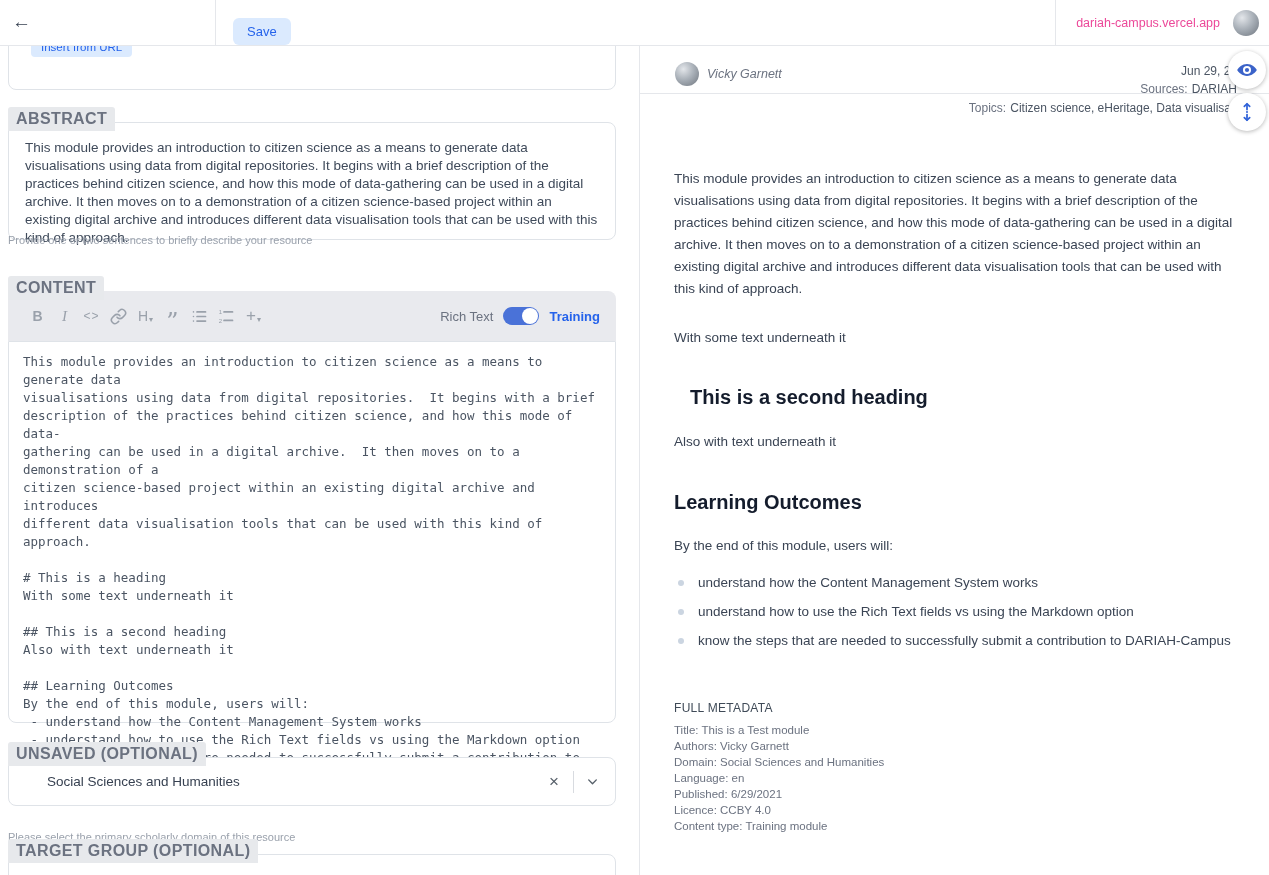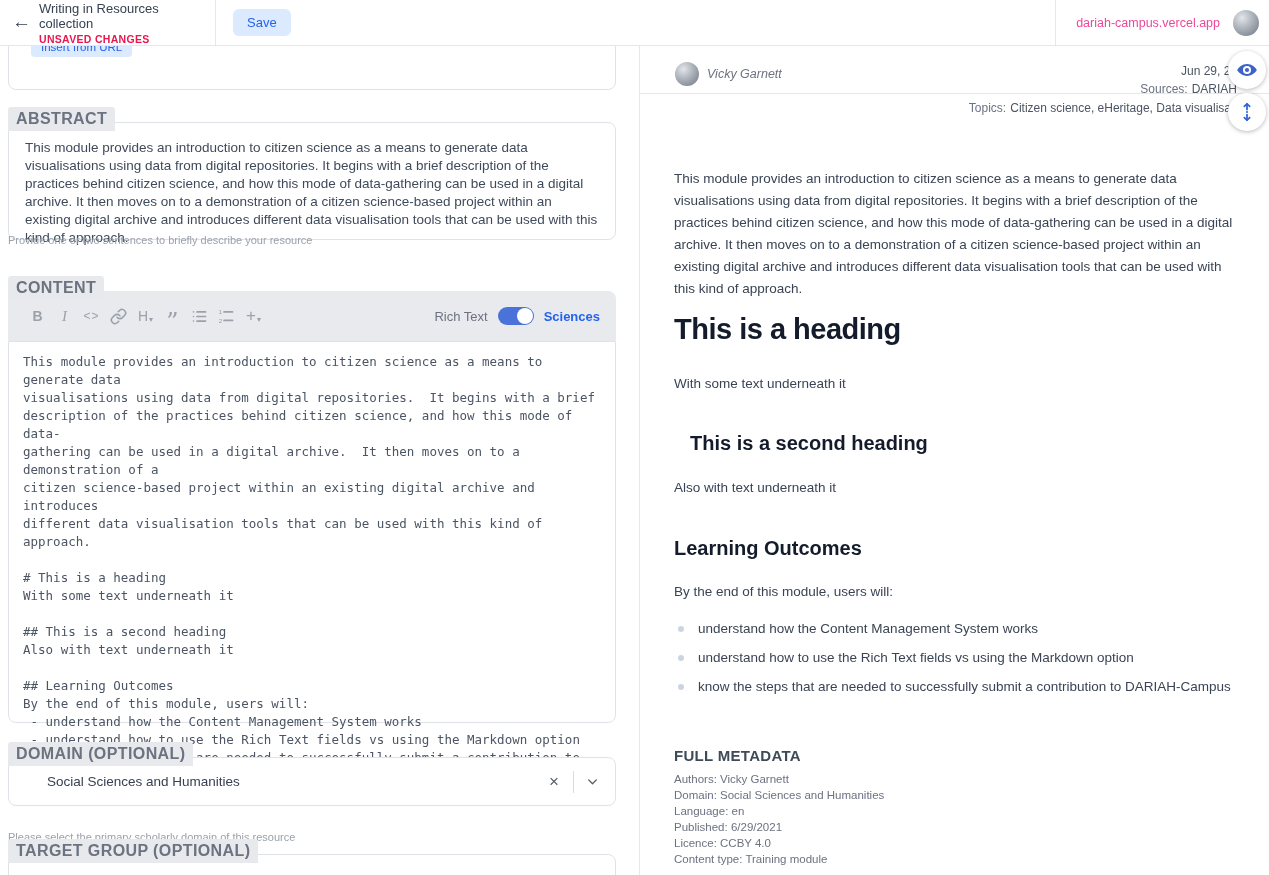--- a/index.html
+++ b/index.html
@@ -8,21 +8,21 @@
     position: relative; width: 1269px; height: 875px; overflow: hidden;
     background:#fff; font-family:"Liberation Sans",sans-serif; color:#374151;
   }
   
   .topbar{position:absolute;left:0;top:0;width:1269px;height:46px;background:#fff;
     border-bottom:1px solid #e5e7eb;display:flex;z-index:30;}
   .tb-left{width:216px;display:flex;align-items:center;padding:0 10px;border-right:1px solid #e5e7eb;}
   .back{font-size:19px;color:#374151;cursor:pointer;padding:0 8px 2px 2px;}
   .tb-title{font-size:13px;color:#374151;line-height:15px;}
   .tb-status{font-size:10.5px;font-weight:bold;color:#e8174f;letter-spacing:.3px;margin-top:2px;}
-  .tb-save{flex:1;display:flex;align-items:center;padding-left:17px;border-right:1px solid #e5e7eb;}
+  .tb-save{flex:1;display:flex;align-items:flex-end;padding-left:17px;border-right:1px solid #e5e7eb;}
   .save-btn{background:#dbeafe;color:#2563eb;border:none;border-radius:6px;font-family:inherit;
     font-size:13px;padding:6px 14px;cursor:pointer;}
   .tb-right{width:213px;display:flex;align-items:center;justify-content:flex-end;padding-right:10px;gap:13px;}
   .site{font-size:12.5px;color:#ec4899;}
   .avatar{display:inline-block;border-radius:50%;
     background:radial-gradient(circle at 35% 30%, #e3e6ea 0%, #aab1b9 45%, #6d747d 100%);}
   .tb-avatar{width:26px;height:26px;}
   
   .editor{position:absolute;left:0;top:46px;width:640px;height:829px;background:#fff;
     border-right:1px solid #e5e7eb;overflow:hidden;z-index:5;}
@@ -89,36 +89,32 @@
   .p1{margin-top:27px;}
   .pv-h2{font-size:20px;color:#141c2c;font-weight:bold;}
   .h2a{margin-top:37px;margin-left:16px;}
   .p2{margin-top:22px;}
   .h2b{margin-top:38px;}
   .p3{margin-top:21px;}
   .outcomes{list-style:none;margin-top:16px;}
   .outcomes li{position:relative;padding-left:24px;font-size:13.5px;line-height:20px;color:#3a4454;margin-bottom:9px;}
   .outcomes li::before{content:"";position:absolute;left:4px;top:7px;width:6px;height:6px;border-radius:50%;background:#cbd5e1;}
   .meta-block{margin-top:50px;}
-  .meta-heading{font-size:15px;font-weight:bold;letter-spacing:.3px;color:#3f4a57;}
+  .meta-heading{font-size:12px;font-weight:normal;letter-spacing:.3px;color:#3f4a57;}
   .meta-rows{margin-top:7px;font-size:11.5px;line-height:16px;color:#6b7280;}
   svg{display:block;}
 </style>
 </head>
 <body>
 
 <div class="app">
 
   <header class="topbar">
     <div class="tb-left">
       <span class="back">←</span>
-      <div>
-        <div class="tb-title">Writing in Resources collection</div>
-        <div class="tb-status">UNSAVED CHANGES</div>
-      </div>
     </div>
     <div class="tb-save">
       <button class="save-btn">Save</button>
     </div>
     <div class="tb-right">
       <span class="site">dariah-campus.vercel.app</span>
       <span class="avatar tb-avatar"></span>
     </div>
   </header>
 
@@ -167,21 +163,21 @@
       </span>
       <span class="tb-icon">
         <span class="g-plus">+</span>
         <span class="g-caret">▾</span>
       </span>
       <span class="tb-spacer"></span>
       <span class="mode-left">Rich Text</span>
       <span class="toggle">
         <span class="knob"></span>
       </span>
-      <span class="mode-right">Sciences</span>
+      <span class="mode-right">Training</span>
     </div>
     <div class="fieldbox content-box">
       <pre class="content-pre"><span>This module provides an introduction to citizen science as a means to generate data
 visualisations using data from digital repositories.  It begins with a brief
 description of the practices behind citizen science, and how this mode of data-
 gathering can be used in a digital archive.  It then moves on to a demonstration of a
 citizen science-based project within an existing digital archive and introduces
 different data visualisation tools that can be used with this kind of approach.
 
 # This is a heading
@@ -191,21 +187,21 @@
 Also with text underneath it
 
 ## Learning Outcomes
 By the end of this module, users will:
  - understand how the Content Management System works
  - understand how to use the Rich Text fields vs using the Markdown option
  - know the steps that are needed to successfully submit a contribution to DARIAH-
 Ca</span><span class="caret"></span><span>mpus</span></pre>
     </div>
 
-    <span class="chip domain-chip">DOMAIN (OPTIONAL)</span>
+    <span class="chip domain-chip">UNSAVED (OPTIONAL)</span>
     <div class="fieldbox domain-select">
       <span class="select-value">Social Sciences and Humanities</span>
       <span class="clear-x">×</span>
       <span class="select-sep"></span>
       <span class="chev">
         <svg width="13" height="13" viewBox="0 0 24 24" fill="none" stroke="#57606a" stroke-width="2.6" stroke-linecap="round" stroke-linejoin="round">
             <path d="M5 9l7 7 7-7"></path>
           </svg>
       </span>
     </div>
@@ -246,34 +242,34 @@
             <path d="M8.8 6.3L12 3.1l3.2 3.2"></path>
           <circle cx="12" cy="13" r="1.2" fill="#2f62d8" stroke="none"></circle>
           <path d="M12 16v6.5"></path>
             <path d="M8.8 19.7l3.2 3.2 3.2-3.2"></path>
         </svg>
       </span>
     </button>
 
     <article class="article">
       <p>This module provides an introduction to citizen science as a means to generate data visualisations using data from digital repositories. It begins with a brief description of the practices behind citizen science, and how this mode of data-gathering can be used in a digital archive. It then moves on to a demonstration of a citizen science-based project within an existing digital archive and introduces different data visualisation tools that can be used with this kind of approach.</p>
-      <h1 class="pv-h1">This is a heading</h1>
       <p class="p1">With some text underneath it</p>
       <h2 class="pv-h2 h2a">This is a second heading</h2>
       <p class="p2">Also with text underneath it</p>
       <h2 class="pv-h2 h2b">Learning Outcomes</h2>
       <p class="p3">By the end of this module, users will:</p>
       <ul class="outcomes">
         <li>understand how the Content Management System works</li>
         <li>understand how to use the Rich Text fields vs using the Markdown option</li>
         <li>know the steps that are needed to successfully submit a contribution to DARIAH-Campus</li>
       </ul>
       <div class="meta-block">
         <div class="meta-heading">FULL METADATA</div>
         <div class="meta-rows">
+          <div>Title: This is a Test module</div>
           <div>Authors: Vicky Garnett</div>
           <div>Domain: Social Sciences and Humanities</div>
           <div>Language: en</div>
           <div>Published: 6/29/2021</div>
           <div>Licence: CCBY 4.0</div>
           <div>Content type: Training module</div>
 
         </div>
       </div>
     </article>

